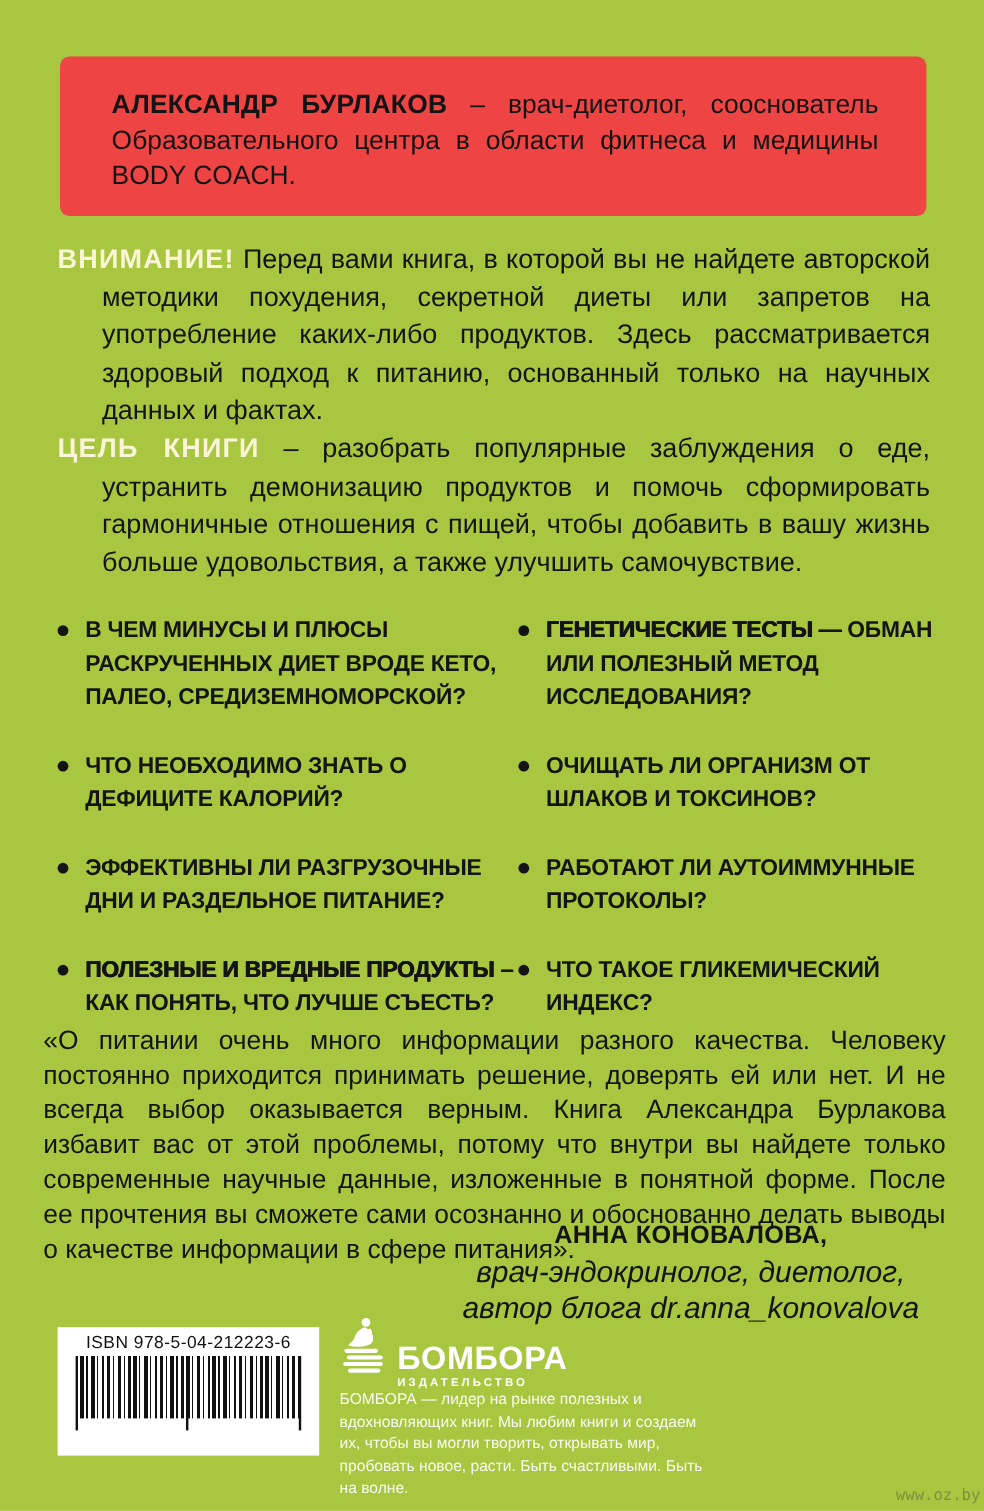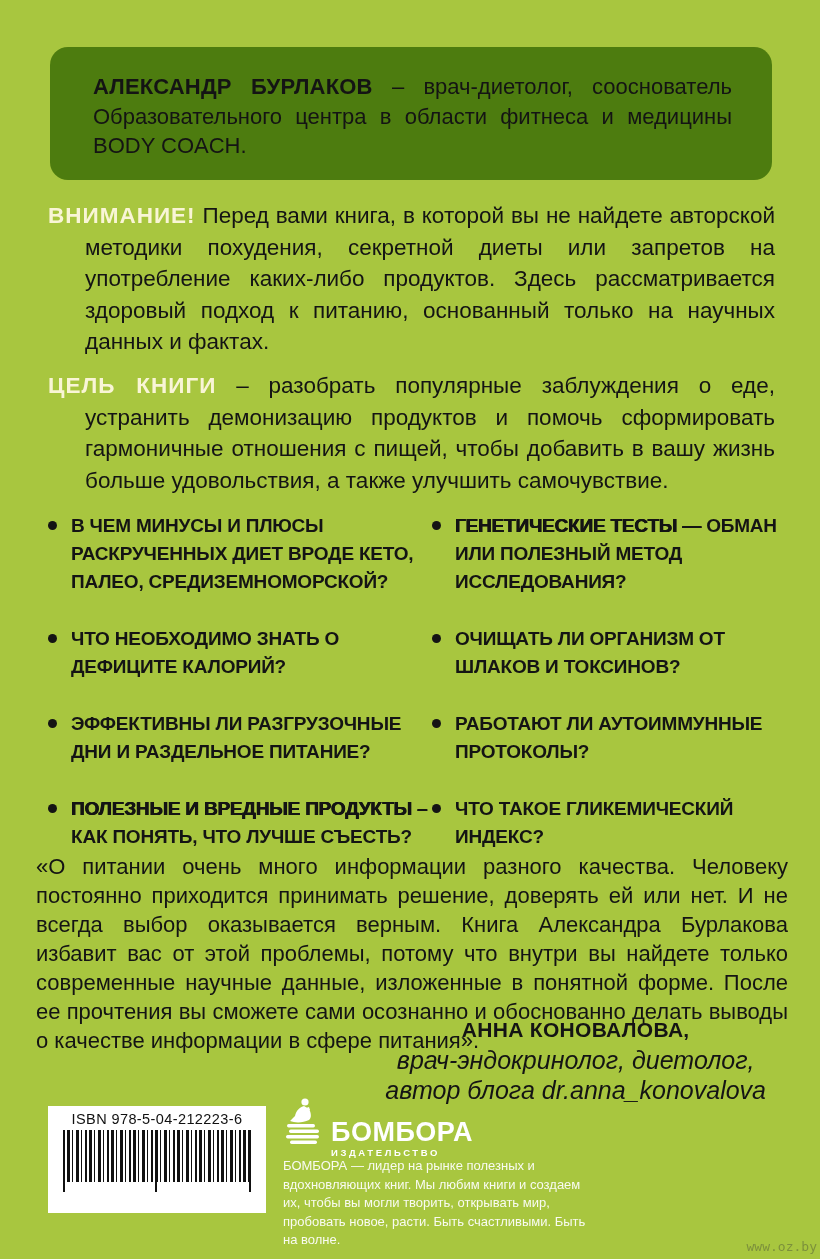--- a/index.html
+++ b/index.html
@@ -10,22 +10,22 @@
     background: #a8c63f;
     font-family: "Liberation Sans", sans-serif;
     color: #141414;
     overflow: hidden;
   }
   
   .author-box {
     position: absolute;
     left: 50px; top: 47px;
     width: 722px; height: 133px;
-    background: #4d7c0f;
-    border-radius: 18px;
+    background: #ef4444;
+    border-radius: 8px;
     box-sizing: border-box;
     padding: 25px 40px 0 43px;
   }
   .author-box p {
     margin: 0;
     font-size: 22px;
     line-height: 29.5px;
     text-align: justify;
   }
   .author-name { font-weight: 700; letter-spacing: 0.2px; }
@@ -36,21 +36,21 @@
     width: 727px;
     margin: 0;
     font-size: 22.5px;
     line-height: 31.5px;
     text-align: justify;
     padding-left: 37px;
     text-indent: -37px;
     box-sizing: border-box;
   }
   .para-attention { top: 200px; }
-  .para-goal { top: 370px; }
+  .para-goal { top: 358px; }
   .cream-heading {
     color: #f9f5d6;
     font-weight: 700;
     letter-spacing: 1px;
   }
   
   .bullets {
     position: absolute;
     left: 48px; top: 512px;
     width: 744px;

